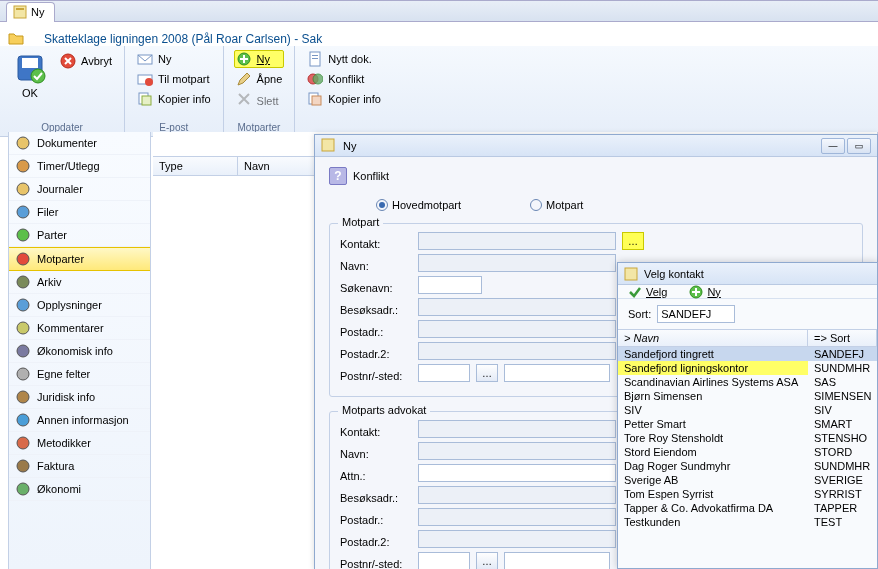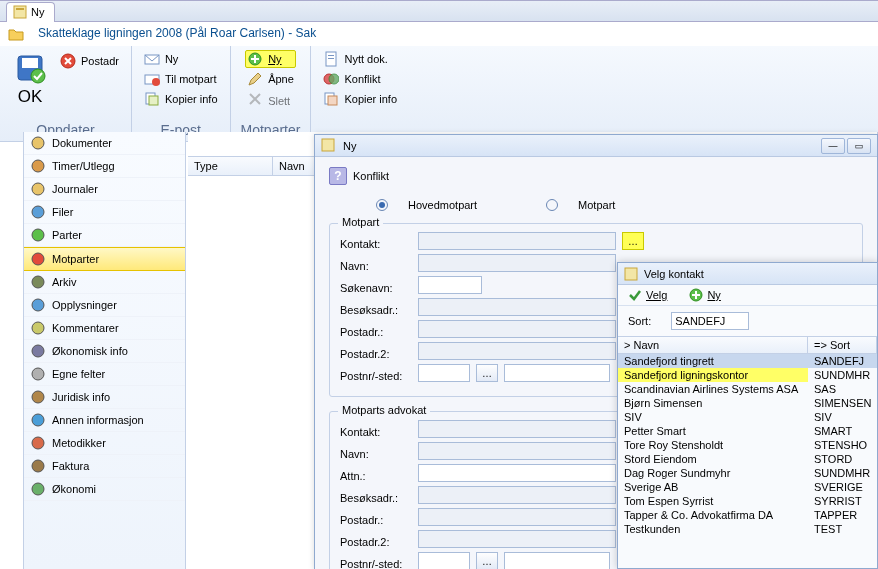--- a/index.html
+++ b/index.html
@@ -34,59 +34,59 @@
     gap: 4px;
     font-size: 11px;
     position: relative;
     top: 1px;
   }
   .top-tab .ico { width:14px; height:14px; display:inline-flex; align-items:center; justify-content:center;}
   
   .case-title-bar {
     height: 24px;
     display: flex;
-    align-items: flex-start;
+    align-items: flex-end;
     padding: 4px 8px 0 8px;
-    gap: 14px;
+    gap: 20px;
   }
   .case-title-bar .ico { width:16px; height:16px; }
   .case-title { color: #0a4f8f; font-size: 12px; }
   
   .ribbon {
     display: flex;
     border-bottom: 1px solid #c3d0e6;
     background: linear-gradient(#f5f9fe, #e6eef9);
   }
   .ribbon-group {
     border-right: 1px solid #c3d0e6;
     padding: 4px 10px 2px 10px;
     display: flex;
     flex-direction: column;
     align-items: center;
   }
   .ribbon-group-body { display:flex; gap:8px; height:70px;}
-  .ribbon-group-label { font-size:14px; color:#5a6d8e; padding:2px 0 1px 0;}
+  .ribbon-group-label { font-size:10px; color:#5a6d8e; padding:2px 0 1px 0;}
   .rib-col { display:flex; flex-direction:column; justify-content:flex-start; gap:2px;}
   .rib-btn-big { display:flex; flex-direction:column; align-items:center; gap:3px; padding:2px 4px; cursor:pointer;}
   .rib-btn-big .ico { width:32px; height:32px;}
-  .rib-btn-big span.lbl { font-size:17px; }
+  .rib-btn-big span.lbl { font-size:11px; }
   .rib-btn-small { display:flex; align-items:center; gap:5px; padding:1px 2px; cursor:pointer; white-space:nowrap;}
   .rib-btn-small .ico { width:16px; height:16px; display:inline-flex; align-items:center; justify-content:center;}
   .rib-btn-small.hl { background:#ffff66; border:1px solid #c9c900; border-radius:2px; padding:0 6px 0 1px;}
   .rib-btn-small.hl span.lbl { text-decoration: underline; }
   
   .main-layout { display:flex; position:absolute; top:132px; left:0; right:0; bottom:0;}
   
   .nav-panel {
-    width: 163px;
+    width: 143px;
     border-right: 1px solid #c3d0e6;
     background: linear-gradient(#f8fbff, #eef4fc);
     overflow:hidden;
     border-left: 1px solid #c3d0e6;
-    margin-left:23px;
+    margin-left:8px;
   }
   .nav-item {
     display:flex; align-items:center; gap:6px;
     padding: 3px 6px;
     cursor:pointer;
     border-bottom:1px solid #eef2f9;
   }
   .nav-item .ico { width:16px; height:16px; flex-shrink:0; display:inline-flex; align-items:center; justify-content:center;}
   .nav-item.selected { background: linear-gradient(#fff8c6,#ffe97a); border-top:1px solid #e6c200; border-bottom:1px solid #e6c200;}
   
@@ -114,21 +114,21 @@
   .win-title { height:22px; background:linear-gradient(#eaf1fb,#d7e4f6); display:flex; align-items:center; padding:0 6px; gap:6px; border-bottom:1px solid #b9c9e2;}
   .win-title .ico { width:16px; height:16px;}
   .win-ctrls { margin-left:auto; display:flex; gap:2px;}
   .win-ctrls .win-btn { width:24px; height:16px; background:linear-gradient(#f5f8fd,#d8e3f3); border:1px solid #9fb6d9; border-radius:2px; display:flex; align-items:center; justify-content:center; font-size:9px; cursor:pointer;}
   
   .form-body { padding:10px 14px; overflow:hidden; height:calc(100% - 22px);}
   .form-top { display:flex; align-items:center; gap:6px; margin-bottom:14px;}
   .form-top .ico { width:18px;height:18px; background:#b8b8e6; border:1px solid #7a7ac4; border-radius:2px; display:flex; align-items:center; justify-content:center; color:#fff; font-weight:bold; font-size:12px;}
   
   .radio-row { display:flex; gap:22px; margin-bottom:12px; align-items:center;}
-  .radio-opt { display:flex; align-items:flex-end; gap:20px; cursor:pointer;padding-left:47px;}
+  .radio-opt { display:flex; align-items:flex-end; gap:4px; cursor:pointer;padding-left:47px;}
   .radio-disc { width:12px;height:12px;border:1px solid #6a87b4;border-radius:50%;display:inline-flex;align-items:center;justify-content:center;}
   .radio-disc.sel::after{content:"";width:6px;height:6px;background:#3a6ab0;border-radius:50%;}
   
   .fieldset { border:1px solid #c3d0e6; border-radius:3px; padding:8px 10px 10px 10px; margin-bottom:14px; position:relative;}
   .fieldset-legend { position:absolute; top:-8px; left:8px; background:#f4f6fb; padding:0 4px; font-size:11px;}
   .frow { display:flex; align-items:flex-end; gap:6px; margin-bottom:4px;}
   .frow label { width:72px; font-size:11px;}
   .frow input[type=text] { height:18px; border:1px solid #a9bcd9; background:#fff; font-size:11px; padding:1px 3px;}
   .frow input.ro { background:#ecf0f7; width:198px;}
   .frow input.w1 { width:198px;}
@@ -141,29 +141,29 @@
   
   .contacts-window {
     position:absolute;
     left:617px; top:262px;
     width:261px; height:307px;
     background:#f8fafd;
     border:1px solid #8fa9cf;
     box-shadow: 0 0 8px rgba(0,0,0,.2);
   }
   .cw-title { height:22px; background:linear-gradient(#eaf1fb,#d7e4f6); display:flex; align-items:center; padding:0 6px; gap:6px; border-bottom:1px solid #b9c9e2;}
-  .cw-toolbar { height:21px; display:flex; align-items:center; gap:22px; padding:0 10px; border-bottom:1px solid #d7e1f0;}
+  .cw-toolbar { height:14px; display:flex; align-items:center; gap:22px; padding:0 10px; border-bottom:1px solid #d7e1f0;}
   .cw-toolbar .tb-btn { display:flex; align-items:center; gap:4px; cursor:pointer;}
   .cw-toolbar .tb-btn .ico { width:14px;height:14px;}
   .cw-toolbar .tb-btn span { text-decoration:underline;}
-  .cw-sort { padding:6px 10px; display:flex; align-items:center; gap:20px;}
+  .cw-sort { padding:6px 10px; display:flex; align-items:center; gap:6px;}
   .cw-sort input { height:18px; width:78px; border:1px solid #a9bcd9; padding:1px 3px; font-size:11px;}
   .cw-grid-header { display:flex; background:linear-gradient(#f9fbfe,#e9f0fa); border-top:1px solid #c3d0e6; border-bottom:1px solid #c3d0e6;}
   .cw-grid-header .gcol { padding:2px 6px; border-right:1px solid #c3d0e6; font-size:11px;}
-  .gcol-name { width:190px;}
+  .gcol-name { width:190px;font-style:italic;}
   .gcol-sort { flex:1;}
   .cw-grid-body { overflow:hidden;}
   .grow { display:flex; font-size:11px; cursor:pointer;}
   .grow .gc-name { width:190px; padding:1px 6px; white-space:nowrap; overflow:hidden;}
   .grow .gc-sort { flex:1; padding:1px 6px; white-space:nowrap; overflow:hidden;}
   .grow.sel .gc-name, .grow.sel .gc-sort { background:#c7d7ee;}
   .grow.hl .gc-name { background:#ffff66;}
   
   
   svg { display:block; }
@@ -208,21 +208,21 @@
         <span class="lbl">OK</span>
       </div>
       <div class="rib-col">
         <div class="rib-btn-small" style="margin-top:2px;">
           <span class="ico">
             <svg width="16" height="16">
                 <circle cx="8" cy="8" r="7" fill="#e24b3b" stroke="#b82a1b"></circle>
                 <path d="M5 5 L11 11 M11 5 L5 11" stroke="#fff" stroke-width="2"></path>
               </svg>
           </span>
-          <span class="lbl">Postadr</span>
+          <span class="lbl">Avbryt</span>
         </div>
       </div>
     </div>
     <div class="ribbon-group-label">Oppdater</div>
   </div>
 
   <div class="ribbon-group">
     <div class="ribbon-group-body">
       <div class="rib-col">
         <div class="rib-btn-small">

